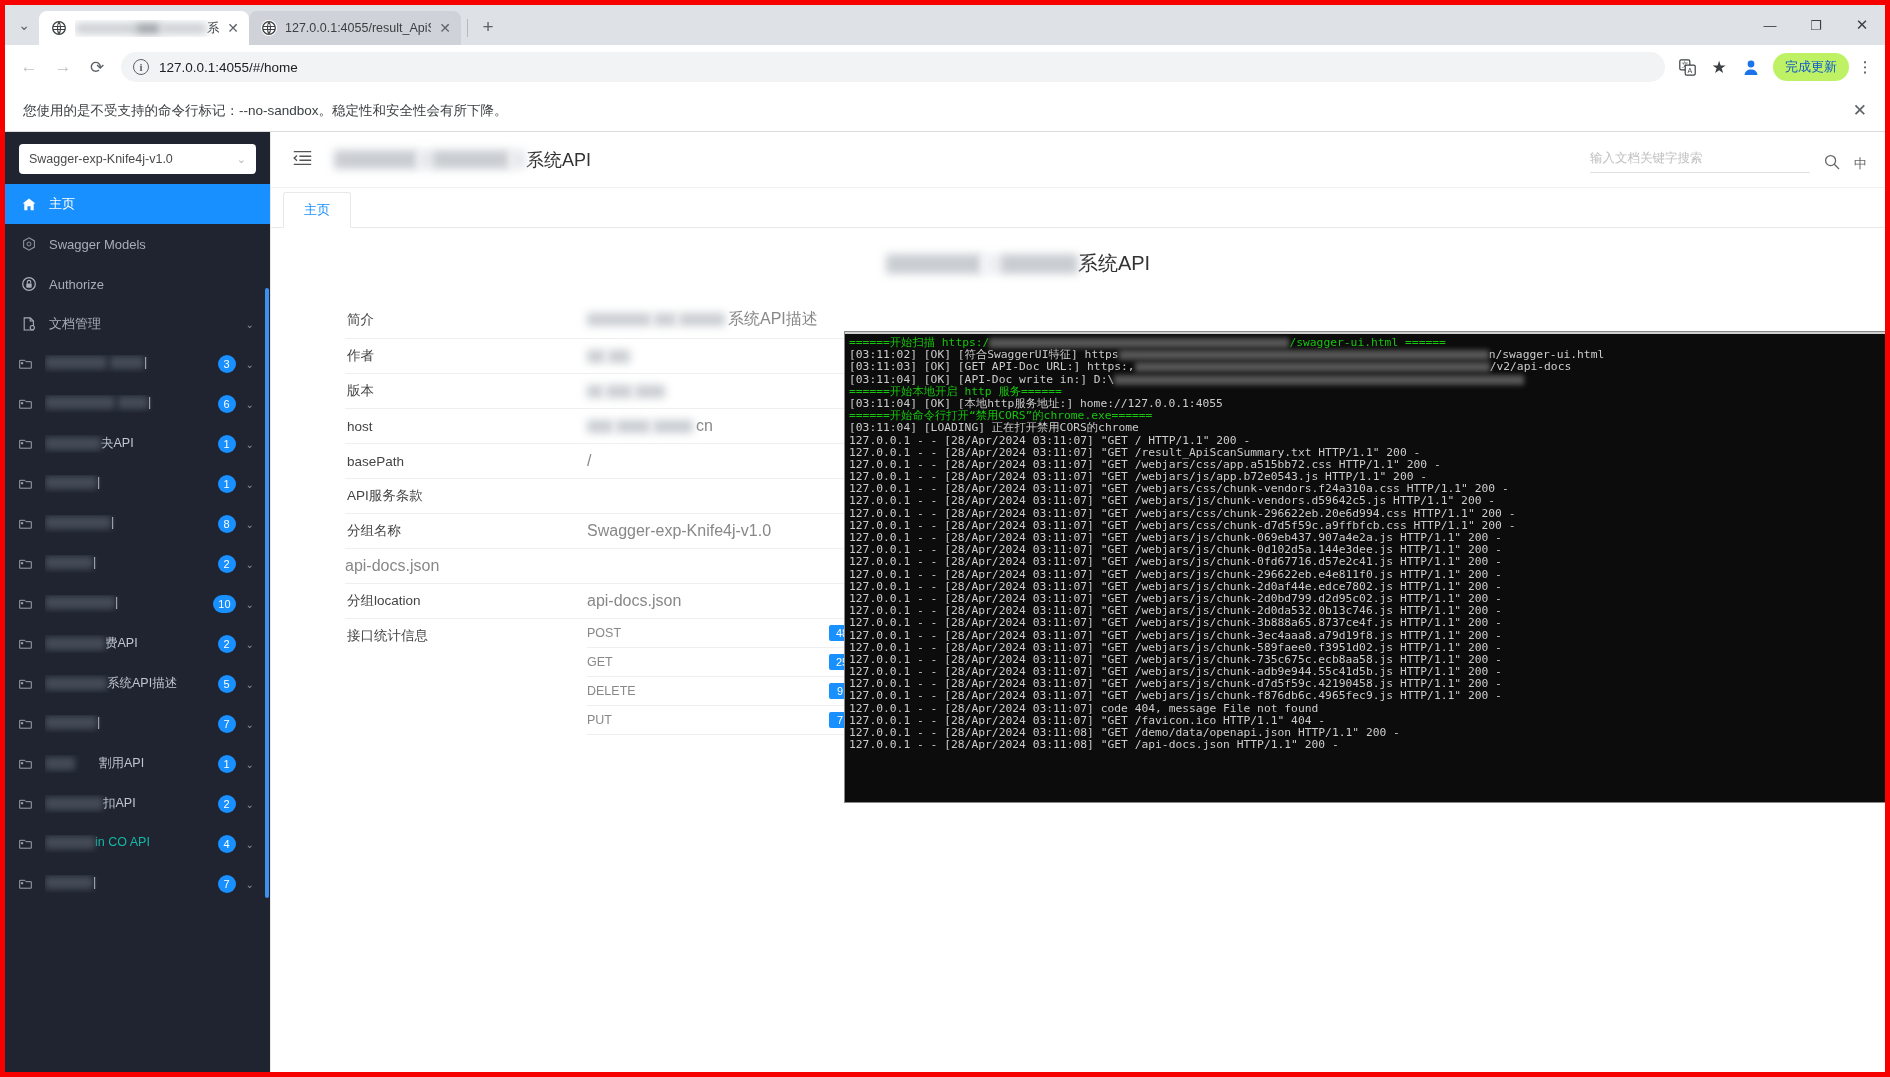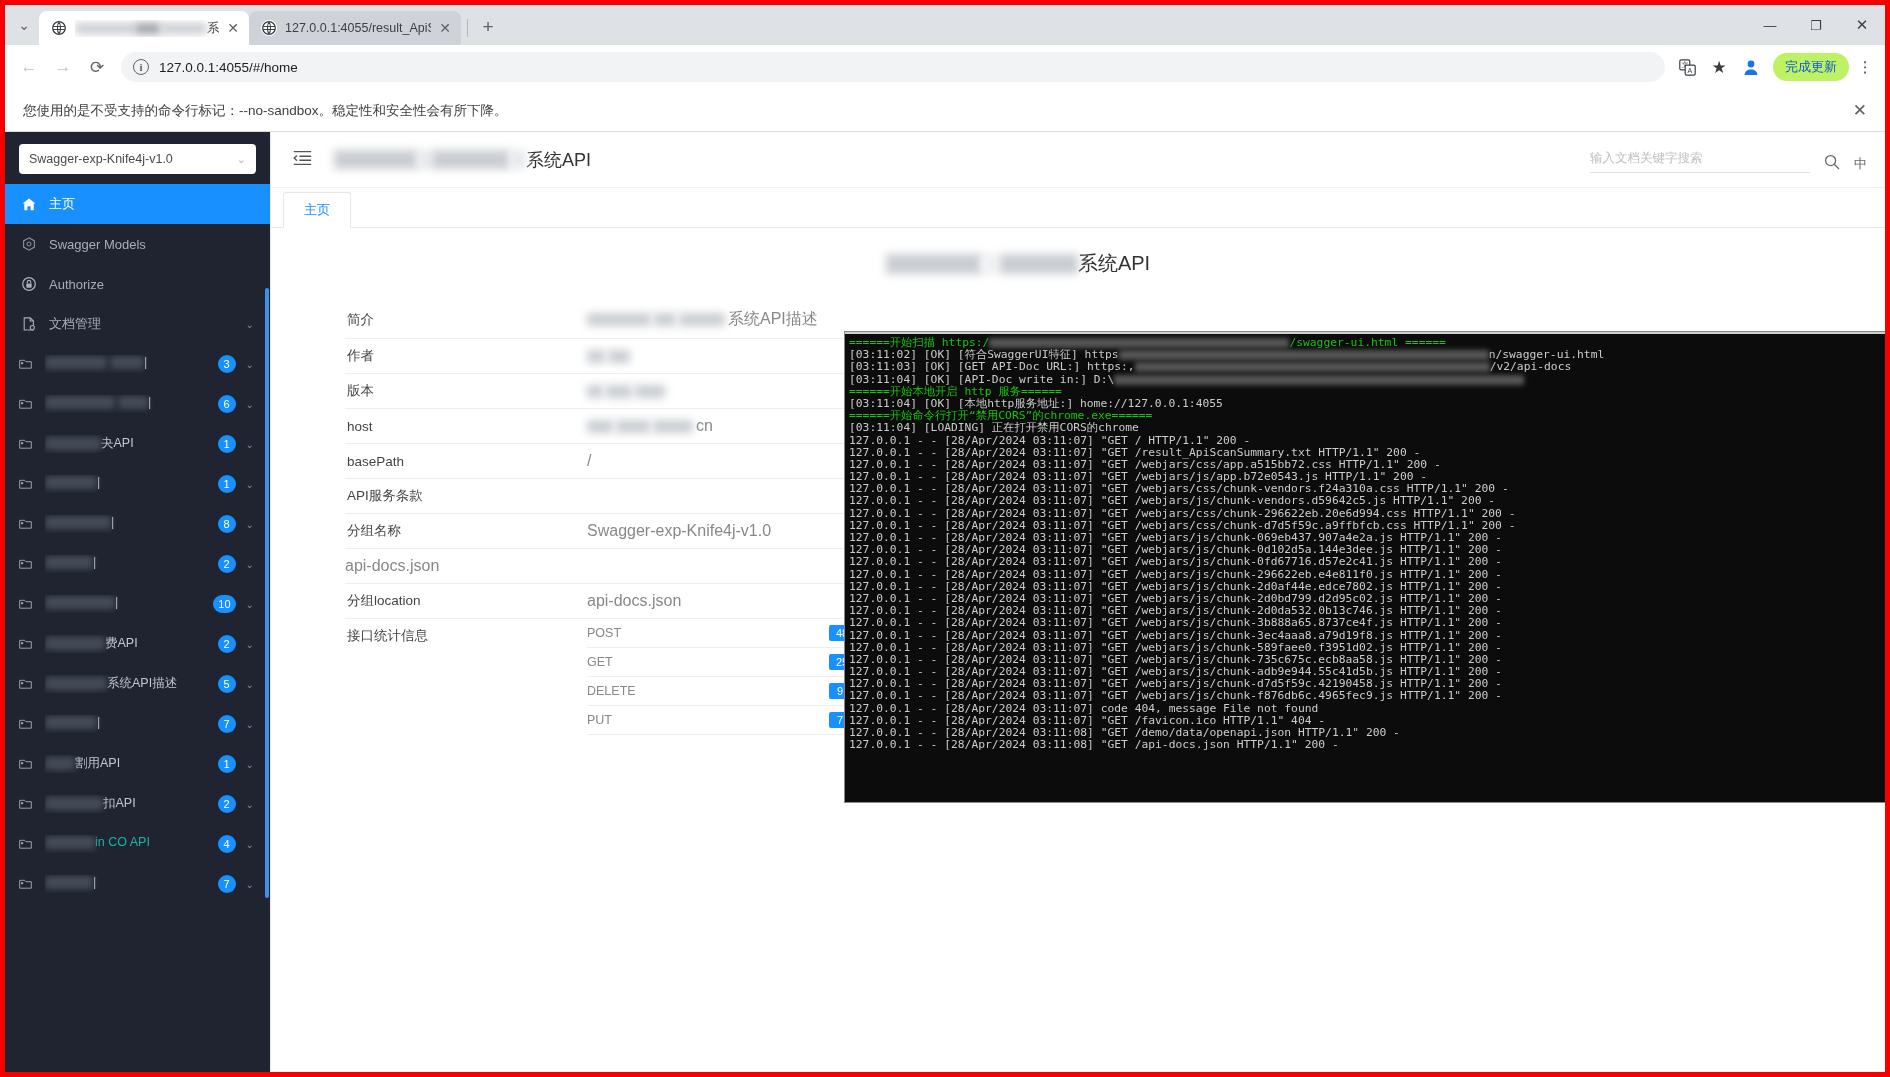--- a/index.html
+++ b/index.html
@@ -413,21 +413,21 @@
               </svg></span>
             <span class="lbl"><span class="redact" style="width:52px;height:13px;"></span><span style="color:#c2c7d0;">|</span></span>
             <span class="badge">7</span>
             <span class="chev">⌄</span>
           </div>
           <div class="sb-api">
             <span class="ic"><svg width="13" height="12" viewBox="0 0 13 12">
                 <path d="M0.7 3.3h5.1l1.1 1.4h5.4v6.5H0.7z" fill="none" stroke="#9aa0ac" stroke-width="1"></path>
                 <rect x="2" y="5.2" width="2.2" height="2" fill="#9aa0ac"></rect>
               </svg></span>
-            <span class="lbl"><span class="redact" style="width:30px;height:13px;"></span><span style="color:#c2c7d0;">割用API</span></span>
+            <span class="lbl"><span class="redact" style="width:30px;height:13px;"></span><span style="color:#c2c7d0;margin-left:24px;">割用API</span></span>
             <span class="badge">1</span>
             <span class="chev">⌄</span>
           </div>
           <div class="sb-api">
             <span class="ic"><svg width="13" height="12" viewBox="0 0 13 12">
                 <path d="M0.7 3.3h5.1l1.1 1.4h5.4v6.5H0.7z" fill="none" stroke="#9aa0ac" stroke-width="1"></path>
                 <rect x="2" y="5.2" width="2.2" height="2" fill="#9aa0ac"></rect>
               </svg></span>
             <span class="lbl"><span class="redact" style="width:58px;height:13px;"></span><span style="color:#c2c7d0;">扣API</span></span>
             <span class="badge">2</span>

